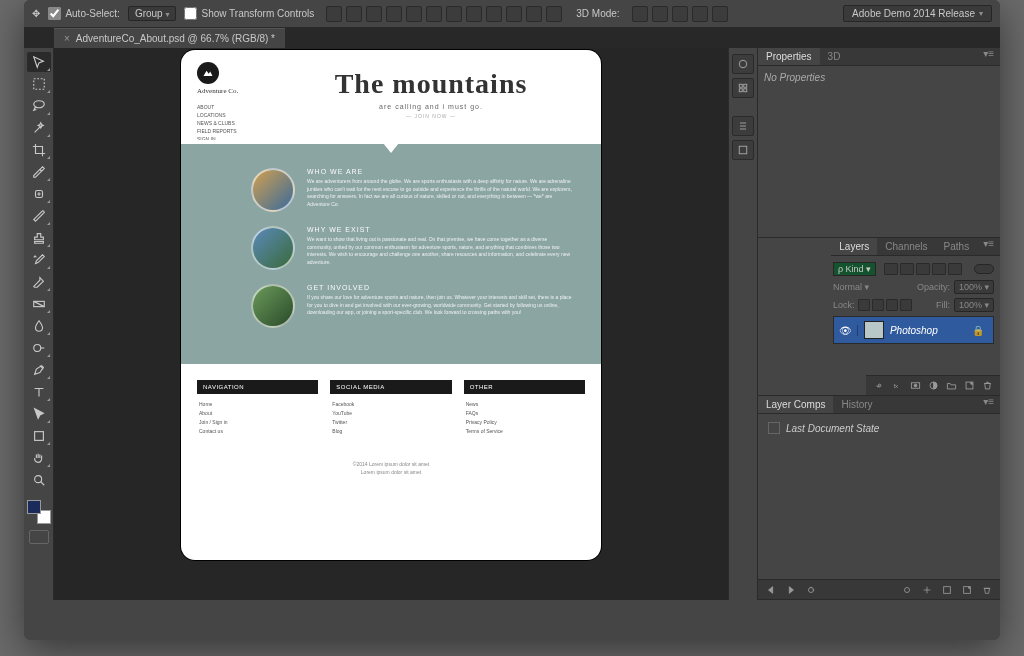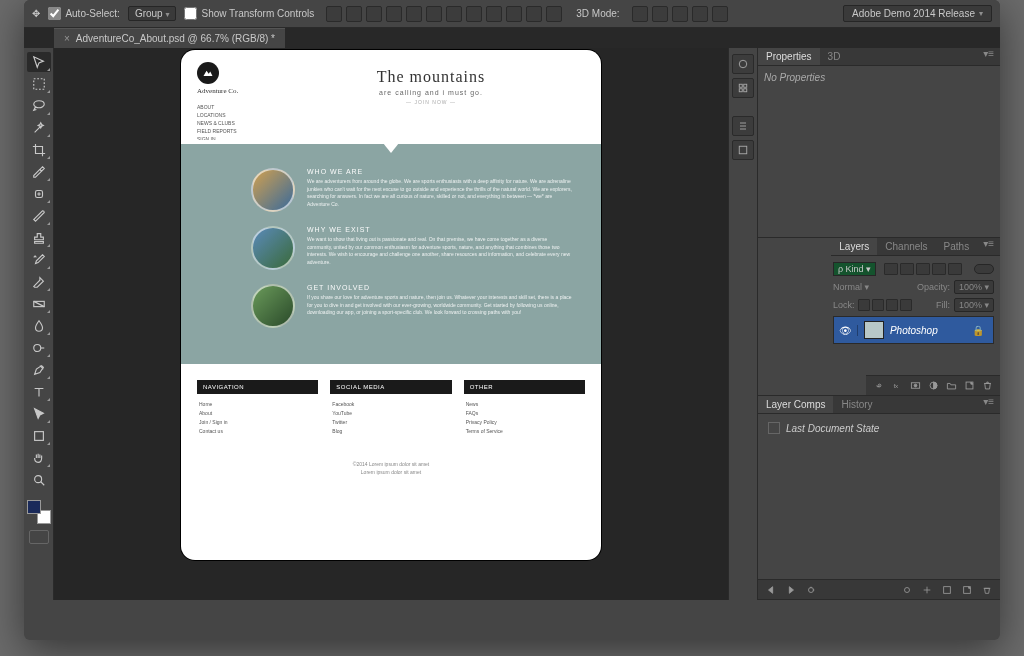--- a/index.html
+++ b/index.html
@@ -37,21 +37,21 @@
 
 .canvas-wrap { flex:1; background:#262626; position:relative; overflow:hidden; display:flex; align-items:flex-start; justify-content:center; }
 .artboard { width: 420px; height: 510px; margin-top:2px; background:#fff; box-shadow:0 0 0 1px #000; font-size:6px; color:#333; position:relative;border-radius:14px; }
 .ab-header { height:90px; display:flex; padding:12px 16px; }
 .ab-left { width:80px; }
 .ab-logo { width:22px; height:22px; border-radius:50%; background:#1a1a1a; display:flex; align-items:center; justify-content:center; margin-bottom:3px; }
 .ab-logo svg { width:12px; height:12px; fill:#fff; }
 .ab-company { font-size:7px; font-family: cursive; }
 .ab-nav { margin-top:8px; line-height:1.6; font-size:5px; text-transform:uppercase; color:#555; }
 .ab-hero-t { flex:1; text-align:center; padding-top:6px; }
-.ab-bigtitle { font-size:16px; letter-spacing:1px; font-weight:400; font-family: 'Brush Script MT', cursive; }
+.ab-bigtitle { font-size:28px; letter-spacing:1px; font-weight:700; font-family: 'Brush Script MT', cursive; }
 .ab-subtitle { font-size:7px; letter-spacing:1px; margin-top:3px; color:#666; text-transform:lowercase; }
 .ab-join { font-size:5px; margin-top:3px; color:#aaa; letter-spacing:1px; }
 .ab-wave { height:10px; background:linear-gradient(#fff 0%, #fff 40%, #8ba5a3 40%); position:relative; }
 .ab-wave::after { content:""; position:absolute; left:50%; top:3px; transform:translateX(-50%); width:0; height:0; border-left:8px solid transparent; border-right:8px solid transparent; border-top:10px solid #fff; }
 .ab-body { background:#8ba5a3; padding:18px 28px 22px 70px; color:#fff; }
 .ab-sect { display:flex; gap:12px; margin-bottom:14px; }
 .ab-circle { width:44px; height:44px; border-radius:50%; background:linear-gradient(135deg,#6a8a6a,#a0c0a0); flex-shrink:0; border:2px solid rgba(255,255,255,.6); }
 .ab-c1 { background:linear-gradient(135deg,#d0a050,#3a6a9a); }
 .ab-c2 { background:linear-gradient(135deg,#5a8aba,#3a6a3a); }
 .ab-c3 { background:linear-gradient(135deg,#6a9a5a,#2a4a2a); }

